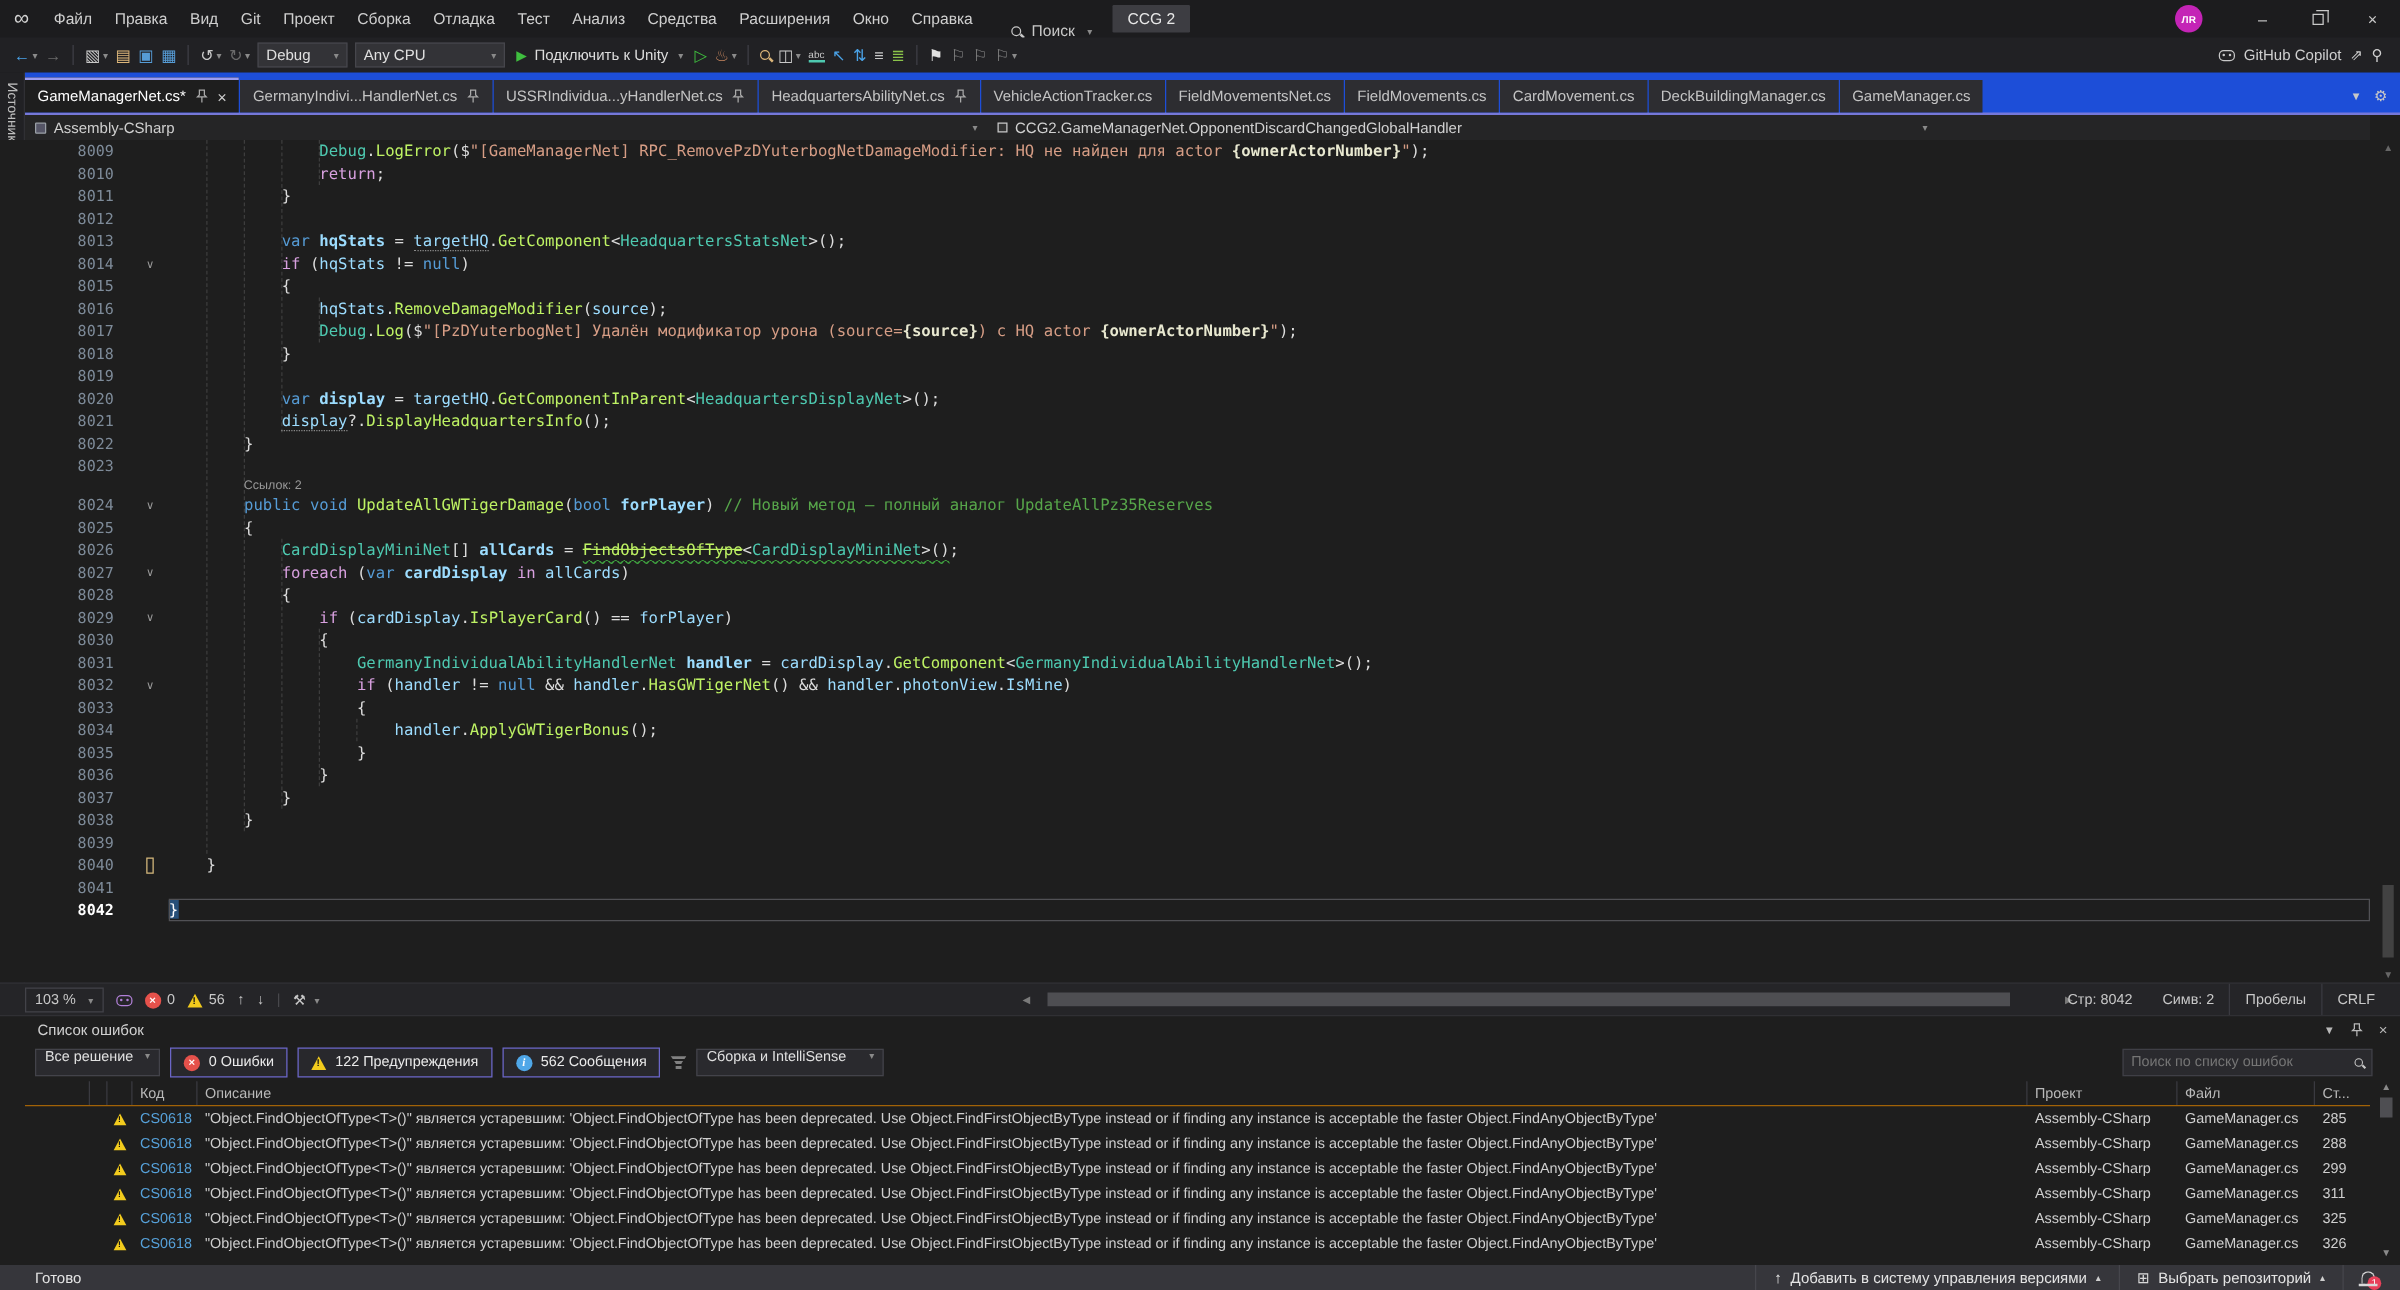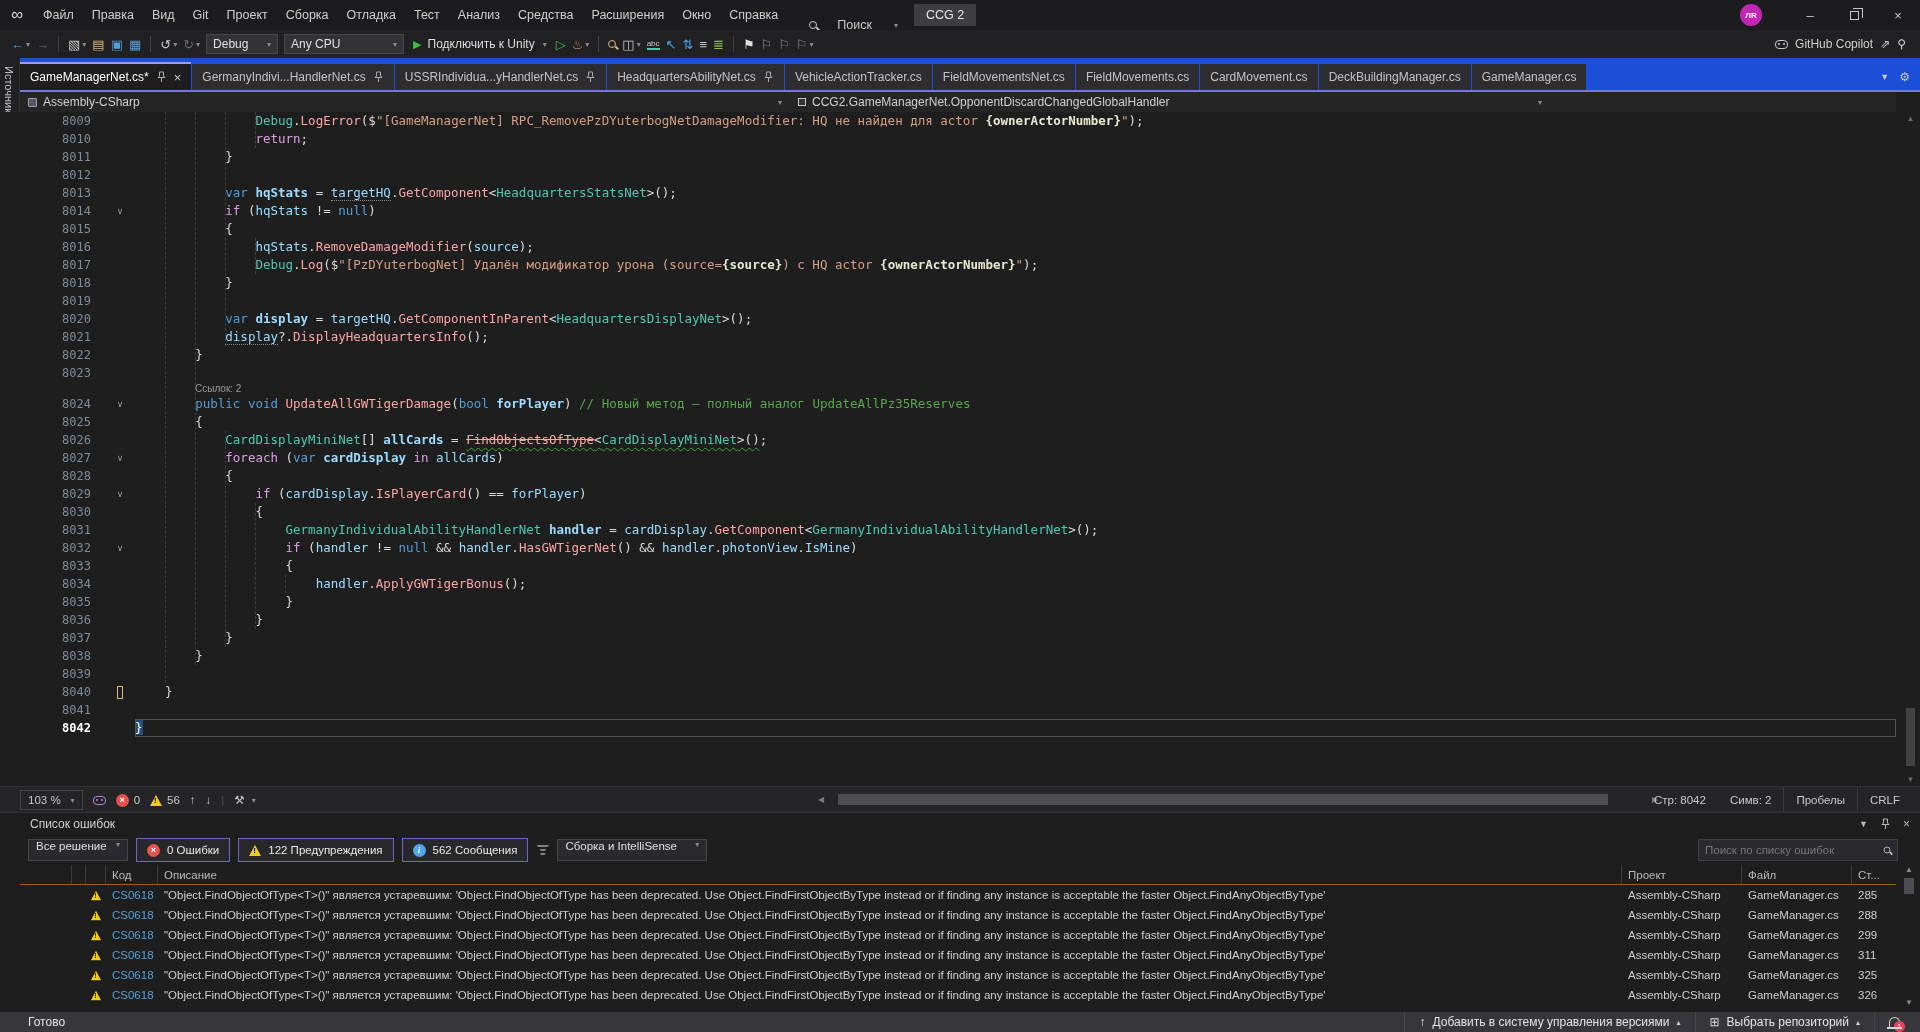--- a/index.html
+++ b/index.html
@@ -6,21 +6,21 @@
   html,body { width:1920px; height:1032px; overflow:hidden; background:#1e1e1e;
     font-family:"Liberation Sans", sans-serif; -webkit-font-smoothing:antialiased; }
   #app { position:relative; width:1920px; height:1032px; background:#1e1e1e; color:#cfcfcf; }
 
   
   .titlebar { position:absolute; left:0; top:0; width:1920px; height:30px; background:#1c1c1e;
     display:flex; align-items:center; font-size:12.5px; }
   .vslogo { width:34px; text-align:center; font-size:17px; color:#d4d4d4; font-style:italic; }
   .menubar { display:flex; align-items:center; height:100%; }
   .menu-item { padding:0 9px; height:100%; display:flex; align-items:center; color:#cfcfcf; cursor:default; }
-  .tb-search { display:flex; align-items:center; gap:20px; margin-left:14px; color:#c8c8c8; padding:3px 8px;margin-top:20px; }
+  .tb-search { display:flex; align-items:center; gap:8px; margin-left:14px; color:#c8c8c8; padding:3px 8px;margin-top:20px; }
   .solution-chip { margin-left:8px; background:#3d3d42; color:#e8e8e8; padding:4px 12px; border-radius:1px; }
   .tb-spacer { flex:1; }
   .avatar { width:22px; height:22px; border-radius:50%; background:#c424b6; color:#fff; font-size:8px;
     display:flex; align-items:center; justify-content:center; margin-right:26px; font-weight:bold; }
   .winbtn { width:44px; height:30px; display:flex; align-items:center; justify-content:center; color:#c8c8c8; font-size:13px; }
   .restore-glyph { width:9px; height:9px; border:1px solid #c8c8c8; position:relative; }
   .restore-glyph::before { content:""; position:absolute; left:2px; top:-4px; width:9px; height:9px;
     border:1px solid #c8c8c8; border-left:none; border-bottom:none; }
 
   
@@ -78,21 +78,21 @@
   .cl { display:flex; height:18px; position:relative; }
   .num { width:85px; text-align:right; padding-right:14px; color:#7e8b99; font:12px "DejaVu Sans Mono", monospace; line-height:18px; }
   .fold { width:30px; color:#9a9a9a; font-size:9px; line-height:18px; text-align:center; }
   .ct { flex:1; font:12.5px "DejaVu Sans Mono", monospace; line-height:18px; white-space:pre; color:#dcdcdc; }
   .lens { font-size:10px; color:#999; height:13px; line-height:13px; font-family:"Liberation Sans",sans-serif; }
   .cl.current::after { content:""; position:absolute; left:115px; right:0; top:0; bottom:0;
     border:1px solid #515155; pointer-events:none; }
   .cl.current .num { color:#ffffff; font-weight:bold; }
   .ymark { display:inline-block; width:6px; height:13px; border:1px solid #d7ba7d; vertical-align:middle; }
   .tk-k { color:#569cd6; } .tk-c { color:#d8a0df; } .tk-t { color:#4ec9b0; }
-  .tk-m { color:#fca5a5; } .tk-v { color:#9cdcfe; } .tk-vb { color:#9cdcfe; font-weight:bold; }
+  .tk-m { color:#bef264; } .tk-v { color:#9cdcfe; } .tk-vb { color:#9cdcfe; font-weight:bold; }
   .tk-s { color:#d69d85; } .tk-cm { color:#57a64a; } .tk-p { color:#dcdcdc; }
   .tk-ib { color:#e8e8d0; font-weight:bold; }
   .tk-hint { border-bottom:1px dotted #8a8a8a; }
   .tk-strike { text-decoration:line-through;margin-top:44px; }
   .tk-brace { background:#264f78; color:#ffffff; }
   .squig { text-decoration:underline; text-decoration-style:wavy; text-decoration-color:#3fa33f;
     text-underline-offset:3px; text-decoration-thickness:1px; }
   .ed-vscroll { position:absolute; right:2px; top:0; width:15px; height:674px; }
   .ed-vscroll .arr { position:absolute; left:0; width:15px; text-align:center; color:#676767; font-size:8px; }
   .ed-vscroll .thumb { position:absolute; left:3px; width:9px; background:#424242; }

